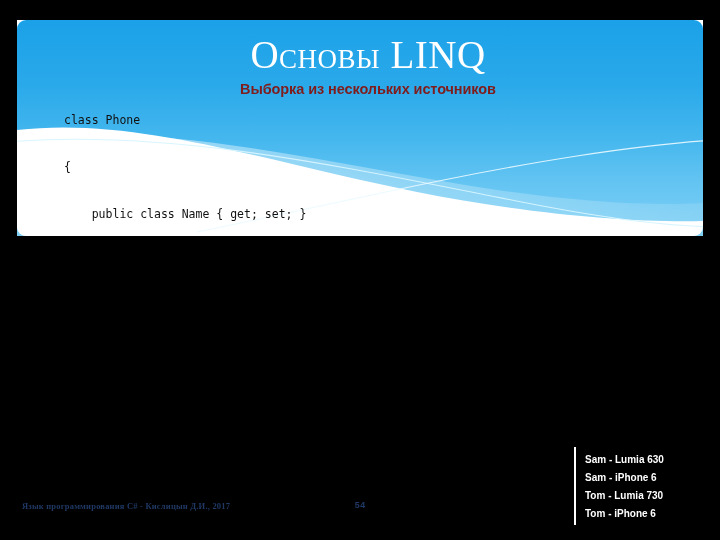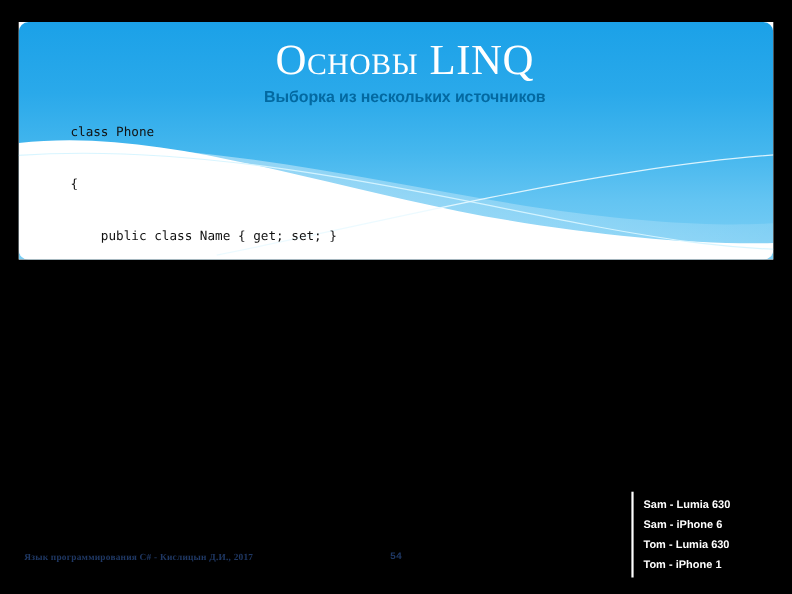--- a/index.html
+++ b/index.html
@@ -75,21 +75,21 @@
     letter-spacing: 0.5px;
     font-weight: 400;
     white-space: nowrap;
   }
   .slide-subtitle {
     margin-top: 3px;
     font-family: "Liberation Sans", sans-serif;
     font-size: 14.5px;
     line-height: 18px;
     font-weight: bold;
-    color: #0369a1;
+    color: #7f1d1d;
     letter-spacing: -0.1px;
     white-space: nowrap;
   }
 
   
   .code-block {
     position: absolute;
     left: 47px;
     top: 62px;
     font-family: "DejaVu Sans Mono", "Liberation Mono", monospace;
@@ -201,21 +201,21 @@
       
       
       
     </div>
 
   </div>
 
   <div class="output-box">
     <div class="output-line l0">Sam - Lumia 630</div>
     <div class="output-line l1">Sam - iPhone 6</div>
-    <div class="output-line l2">Tom - Lumia 630</div>
-    <div class="output-line l3">Tom - iPhone 1</div>
+    <div class="output-line l2">Tom - Lumia 730</div>
+    <div class="output-line l3">Tom - iPhone 6</div>
   </div>
 
   <div class="footer-left">Язык программирования C# - Кислицын Д.И., 2017</div>
 
   <div class="footer-page">54</div>
 
 </div>
 
 </body></html>

